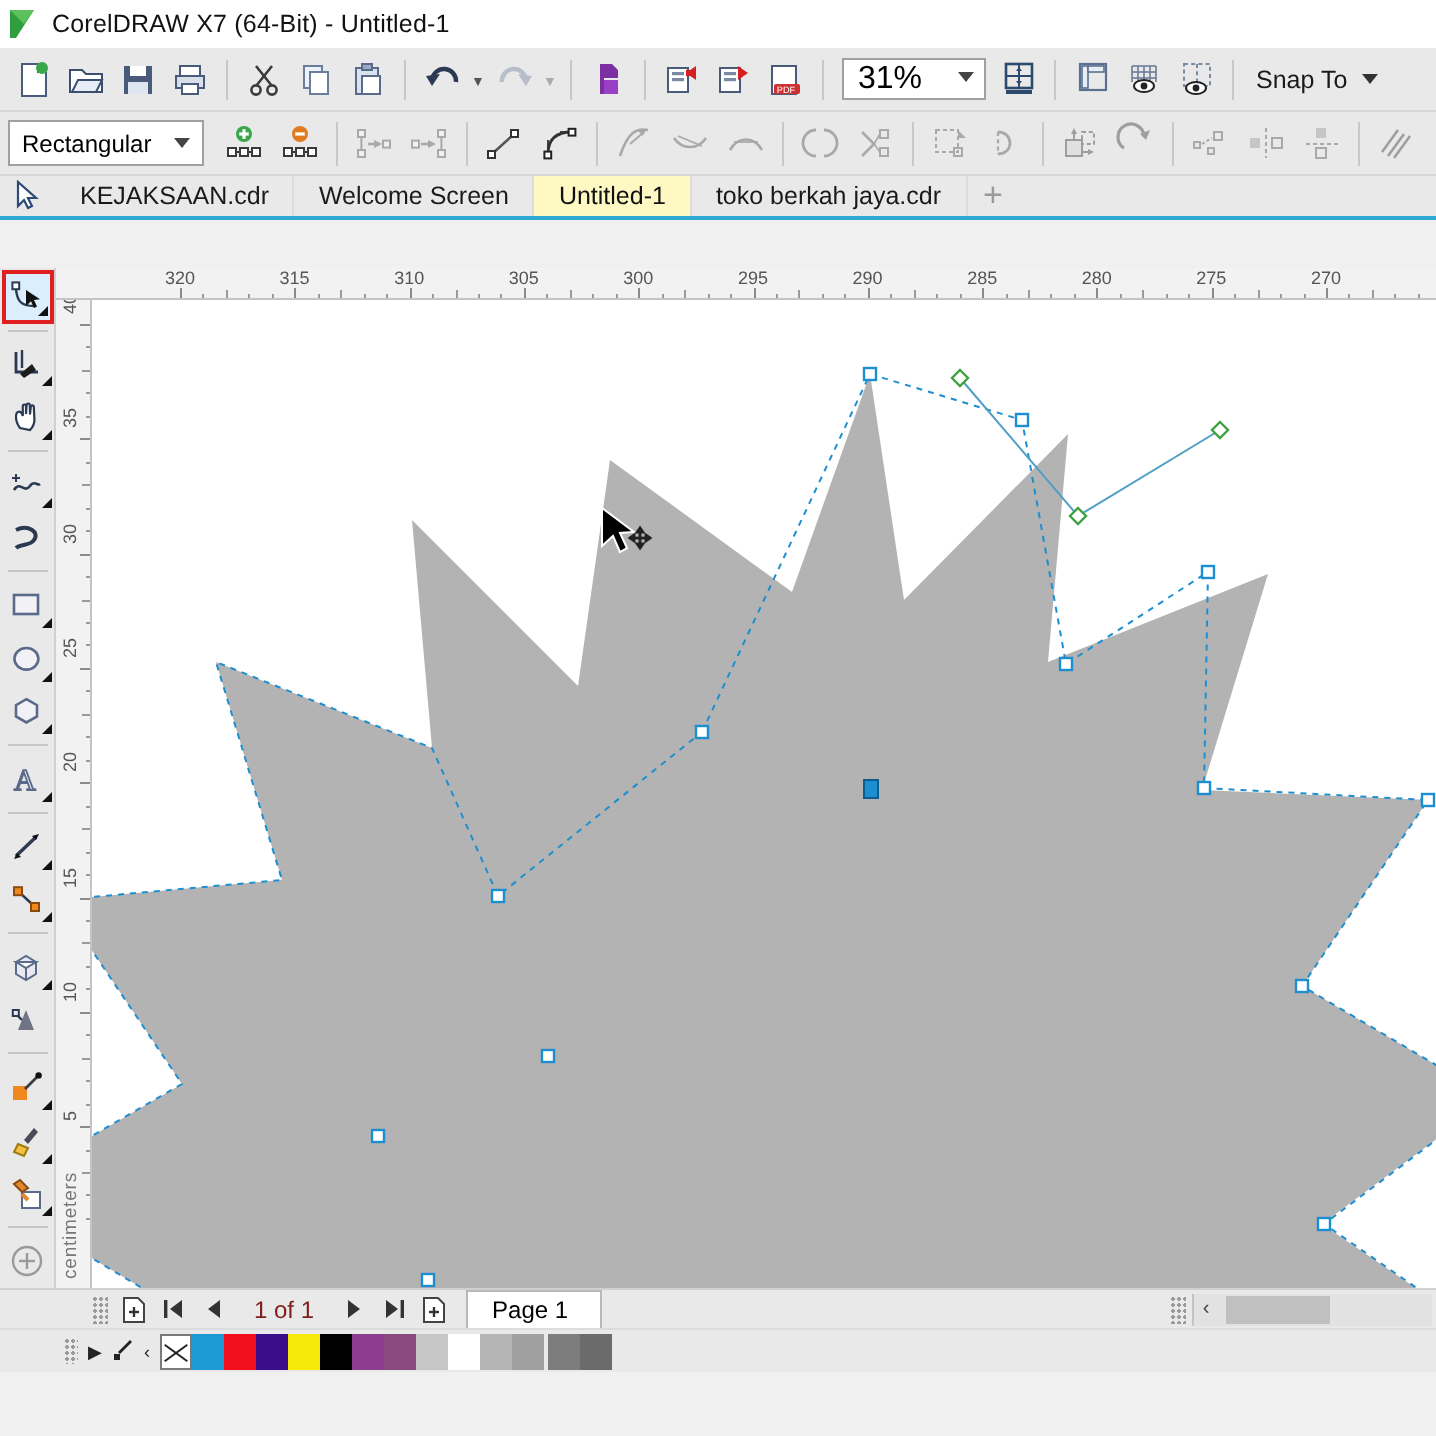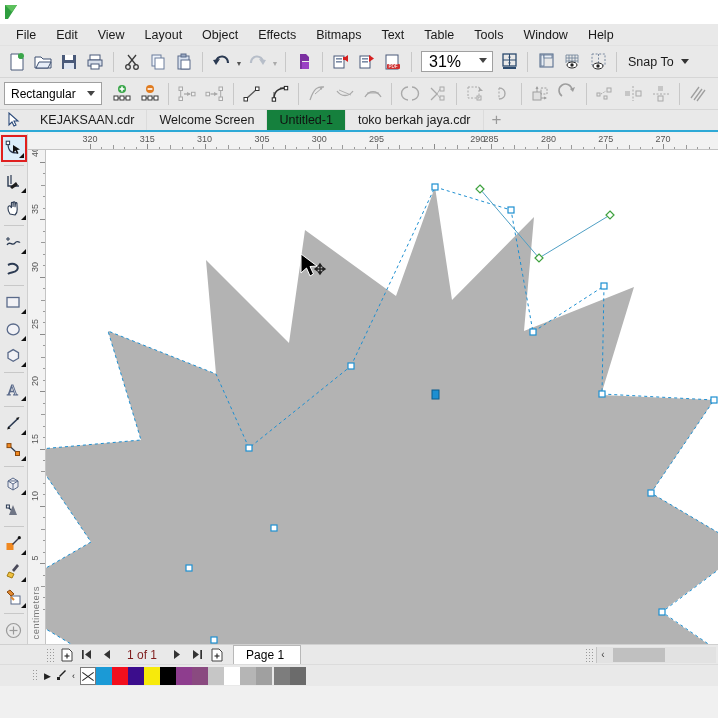--- a/index.html
+++ b/index.html
@@ -83,21 +83,21 @@
   
   .tabbar{
     height:22px; background:#e9e9e9; display:flex; align-items:stretch;
     border-bottom:2px solid #2ea9d6;
   }
   .tab-pick{ width:28px; display:flex;align-items:center;justify-content:center;}
   .tab{
     display:flex; align-items:center; padding:0 12px; font-size:12.5px;
     color:#1a1a1a; cursor:default; border-right:1px solid #dcdcdc;
   }
-  .tab.active{ background:#15803d; color:#111;justify-content:center; }
+  .tab.active{ background:#fef9c3; color:#111;justify-content:center; }
   .tab-add{ width:26px; display:flex;align-items:center;justify-content:center;
     color:#9a9a9a; font-size:17px; cursor:default;}
   .tabfill{ flex:1; background:#e9e9e9; }
 
   
   .main{ position:absolute; left:0; top:134px; right:0; bottom:74px; }
 
   
   .toolbox{
     position:absolute; left:0; top:0; width:28px; bottom:0;
@@ -213,36 +213,23 @@
 
 <div class="app">
 
   <div class="titlebar">
     <div class="applogo">
       <svg width="18" height="18" viewBox="0 0 18 18">
         <polygon points="1,2 13,2 4,16 1,16" fill="#2f9e3f"></polygon>
         <polygon points="1,2 13,2 8,9" fill="#5cc05c"></polygon>
       </svg>
     </div>
+    <div class="title-text">CorelDRAW X7 (64-Bit) - Untitled-1</div>
   </div>
 
-  <div class="menubar">
-    <div class="menu-item">File</div>
-    <div class="menu-item">Edit</div>
-    <div class="menu-item">View</div>
-    <div class="menu-item">Layout</div>
-    <div class="menu-item">Object</div>
-    <div class="menu-item">Effects</div>
-    <div class="menu-item">Bitmaps</div>
-    <div class="menu-item">Text</div>
-    <div class="menu-item">Table</div>
-    <div class="menu-item">Tools</div>
-    <div class="menu-item">Window</div>
-    <div class="menu-item">Help</div>
-  </div>
 
   <div class="toolbar">
     <div class="tb-btn">
       <svg width="18" height="18" viewBox="0 0 18 18">
           <path d="M3 1h8l4 4v12H3z" fill="#fff" stroke="#4a5a7a" stroke-width="1"></path>
           <path d="M11 1v4h4" fill="none" stroke="#4a5a7a"></path>
           <circle cx="13" cy="3" r="3" fill="#3aa64a"></circle>
         </svg>
     </div>
     <div class="tb-btn">
@@ -758,21 +745,21 @@
         <div class="h-tick" style="left: 302.66px; height: 2px; background: rgb(154, 154, 154);"></div>
         <div class="h-tick" style="left: 314.12px; height: 4px; background: rgb(154, 154, 154);"></div>
         <div class="h-tick" style="left: 325.58px; height: 2px; background: rgb(154, 154, 154);"></div>
         <div class="h-tick" style="left: 337.04px; height: 2px; background: rgb(154, 154, 154);"></div>
         <div class="h-lab" style="left: 348.5px;">295</div>
         <div class="h-tick" style="left: 348.5px; height: 5px;"></div>
         <div class="h-tick" style="left: 359.96px; height: 2px; background: rgb(154, 154, 154);"></div>
         <div class="h-tick" style="left: 371.42px; height: 4px; background: rgb(154, 154, 154);"></div>
         <div class="h-tick" style="left: 382.88px; height: 2px; background: rgb(154, 154, 154);"></div>
         <div class="h-tick" style="left: 394.34px; height: 2px; background: rgb(154, 154, 154);"></div>
-        <div class="h-lab" style="left: 405.8px; margin-left: 44px;">290</div>
+        <div class="h-lab" style="left: 405.8px;">290</div>
         <div class="h-tick" style="left: 405.8px; height: 5px;"></div>
         <div class="h-tick" style="left: 417.26px; height: 2px; background: rgb(154, 154, 154);"></div>
         <div class="h-tick" style="left: 428.72px; height: 4px; background: rgb(154, 154, 154);"></div>
         <div class="h-tick" style="left: 440.18px; height: 2px; background: rgb(154, 154, 154);"></div>
         <div class="h-tick" style="left: 451.64px; height: 2px; background: rgb(154, 154, 154);"></div>
         <div class="h-lab" style="left: 463.1px; text-align: center;">285</div>
         <div class="h-tick" style="left: 463.1px; height: 5px;"></div>
         <div class="h-tick" style="left: 474.56px; height: 2px; background: rgb(154, 154, 154);"></div>
         <div class="h-tick" style="left: 486.02px; height: 4px; background: rgb(154, 154, 154);"></div>
         <div class="h-tick" style="left: 497.48px; height: 2px; background: rgb(154, 154, 154);"></div>

